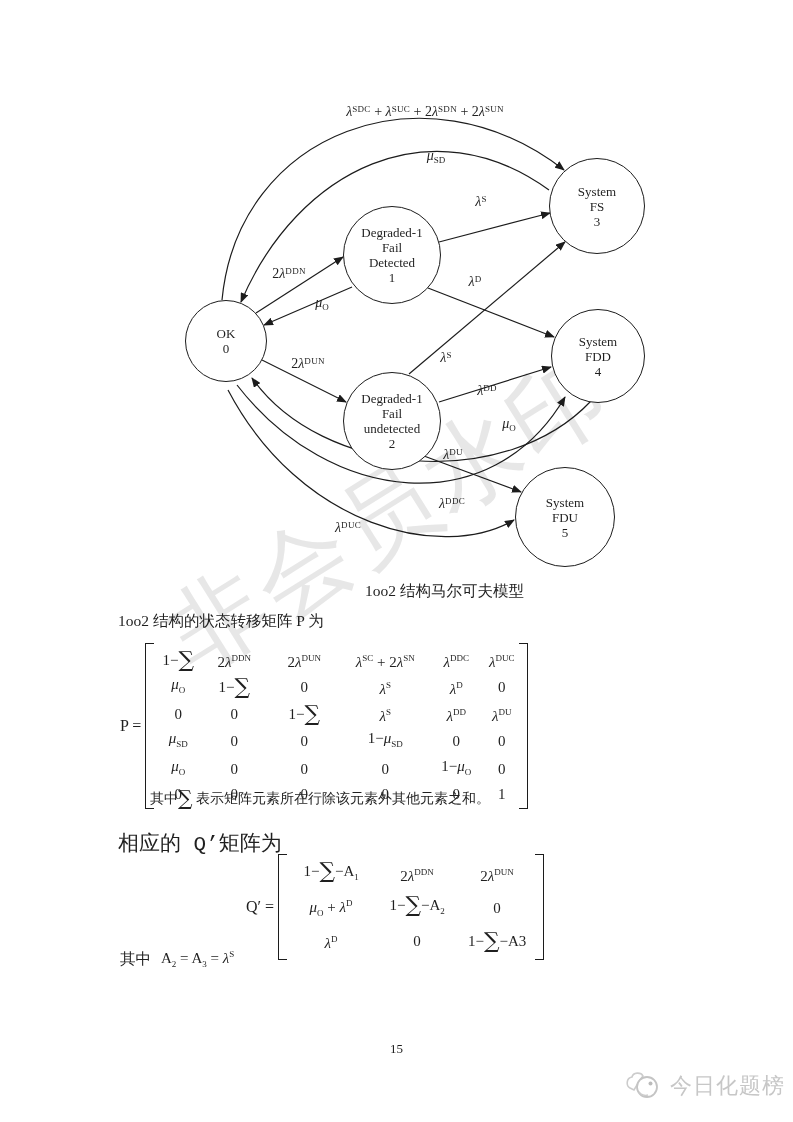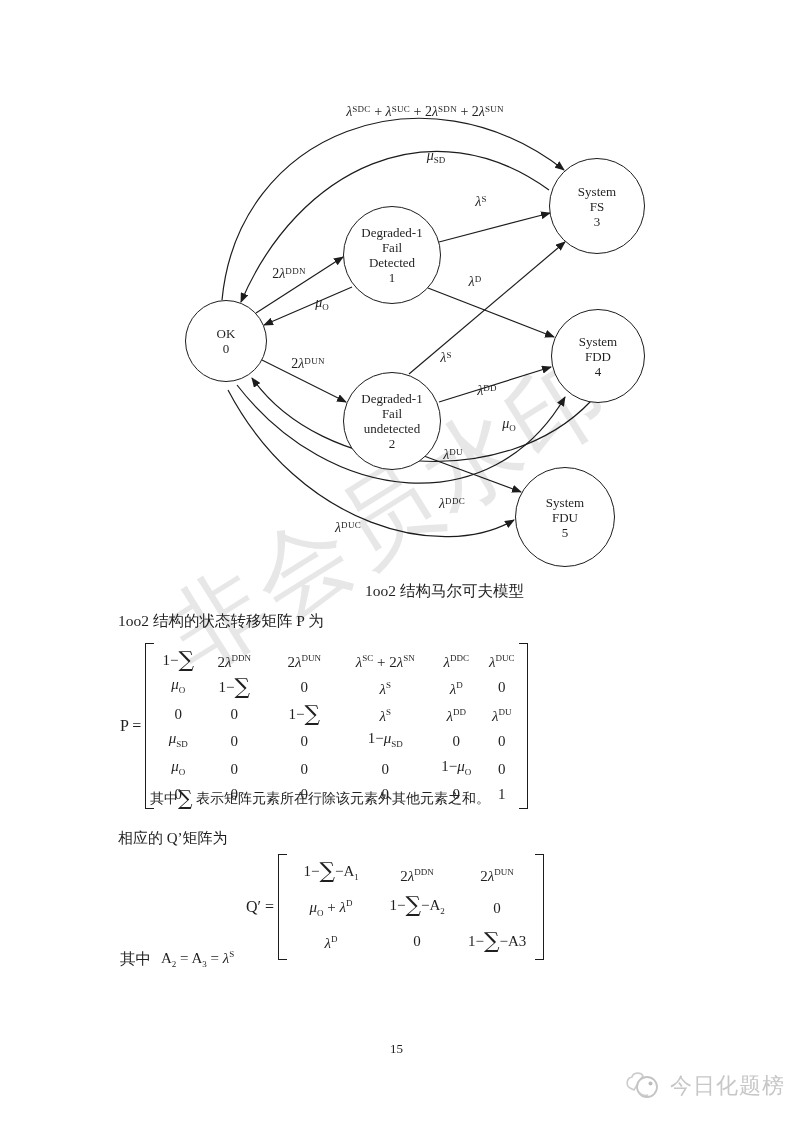--- a/index.html
+++ b/index.html
@@ -33,21 +33,21 @@
   .edge-label sup{font-size:9px;vertical-align:4px;letter-spacing:0.3px;}
   .edge-label sub{font-size:9px;vertical-align:-3px;}
   i{font-style:italic;}
   sup{font-size:0.6em;}
   sub{font-size:0.6em;}
   .sum{font-size:1.45em;line-height:0;vertical-align:-2px;font-family:"DejaVu Serif",serif;}
   
   .caption{position:absolute;left:0;top:581px;width:100%;text-align:center;font-size:15.5px;z-index:4;padding-left:48px;}
   .p-intro{position:absolute;left:118px;top:611px;font-size:15.5px;z-index:4;}
   .sum-note{position:absolute;left:150px;top:790px;font-size:14px;z-index:4;}
-  .q-intro{position:absolute;left:118px;top:829px;font-size:15px;z-index:4;}
+  .q-intro{position:absolute;left:118px;top:829px;font-size:21px;z-index:4;font-family:Liberation Mono, monospace;}
   
   .matrix-wrap{position:absolute;display:flex;align-items:center;z-index:4;}
   .matrix-label{font-size:16px;margin-right:4px;white-space:nowrap;}
   .bracket{width:8px;align-self:stretch;}
   .bracket.left{border:1.6px solid #1c1c1c;border-right:none;}
   .bracket.right{border:1.6px solid #1c1c1c;border-left:none;}
   .mgrid{display:grid;align-items:center;padding:4px 0;}
   .mcell{text-align:center;font-size:15px;white-space:nowrap;line-height:22px;}
   #matrixP .mgrid{grid-template-columns:48px 64px 76px 86px 56px 35px;}
   #matrixP{left:120px;top:643px;}

